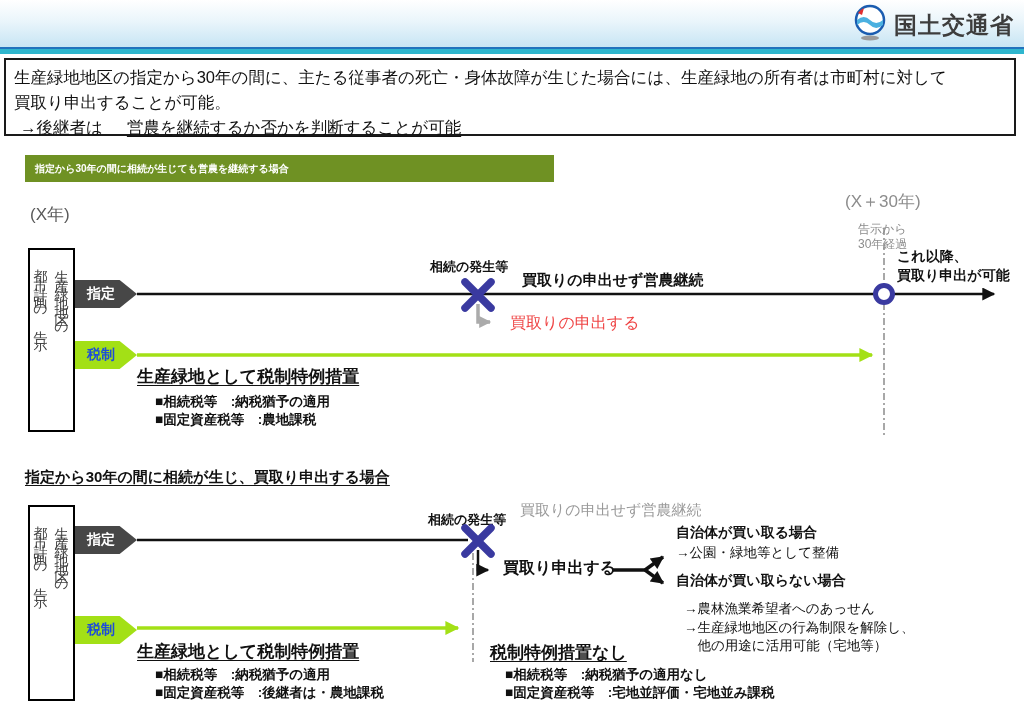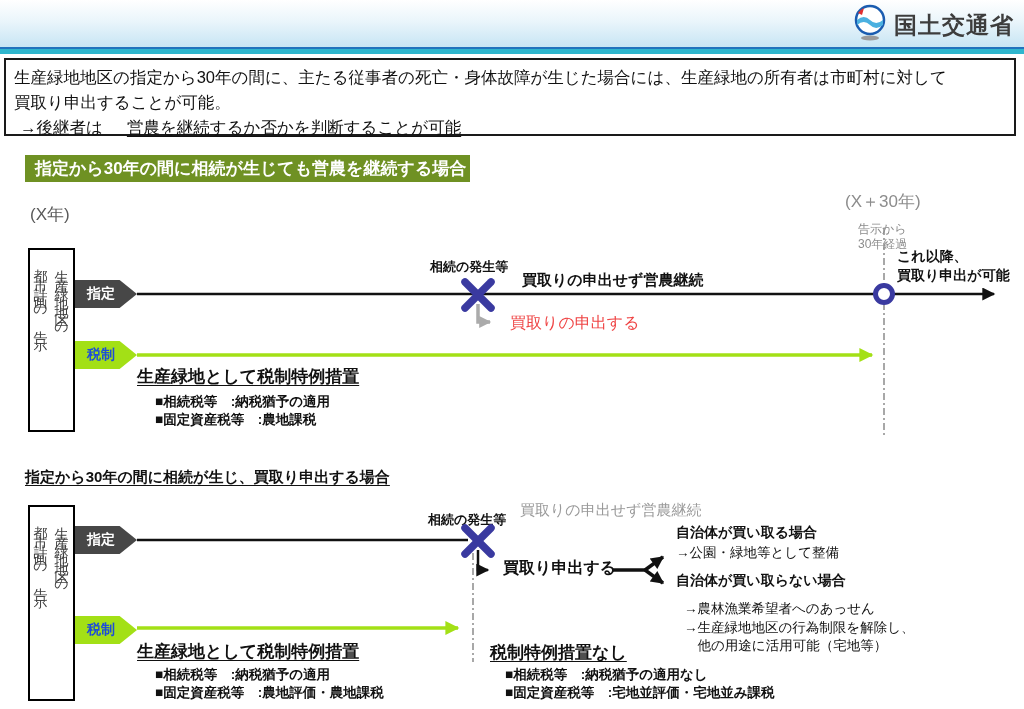--- a/index.html
+++ b/index.html
@@ -16,22 +16,22 @@
   #logo{right:10px;top:4px;display:flex;align-items:center;gap:6px;}
   #logo-text{font-size:23px;font-weight:600;color:#3d3d3d;letter-spacing:1px;}
 
   
   #intro{left:4px;top:58px;width:1012px;height:78px;border:2px solid #1a1a1a;
          padding:5px 8px;font-size:16.5px;font-weight:500;line-height:1.5;box-sizing:border-box;}
   #intro .u{text-decoration:underline;text-underline-offset:3px;margin-left:24px;}
   #intro-line3{margin-left:6px;}
 
   
-  #sec1-header{left:25px;top:155px;width:445px;height:27px;background:#6f9123;color:#fff;
-               font-size:17px;font-weight:700;line-height:27px;padding-left:10px;box-sizing:border-box;}
+  #sec1-header{left:25px;top:155px;width:529px;height:27px;background:#6f9123;color:#fff;
+               font-size:10px;font-weight:700;line-height:27px;padding-left:10px;box-sizing:border-box;}
   #sec2-header{left:25px;top:468px;font-size:15px;font-weight:700;text-decoration:underline;
                text-underline-offset:3px;}
 
   
   .vbox{border:2px solid #000;writing-mode:vertical-rl;text-orientation:upright;
         font-size:14px;letter-spacing:9px;line-height:21px;color:#3d3d3d;
         padding:8px 1px;box-sizing:border-box;background:#fff;}
   #vbox1{left:28px;top:248px;width:47px;height:184px;}
   #vbox2{left:28px;top:505px;width:47px;height:196px;}
 
@@ -155,21 +155,21 @@
 
   <div class="abs branch-title" id="buy-title">自治体が買い取る場合</div>
   <div class="abs branch-item" id="buy-item">→公園・緑地等として整備</div>
   <div class="abs branch-title" id="nobuy-title">自治体が買い取らない場合</div>
   <div class="abs branch-item" id="nobuy-item1">→農林漁業希望者へのあっせん</div>
   <div class="abs branch-item" id="nobuy-item2">→生産緑地地区の行為制限を解除し、</div>
   <div class="abs branch-item" id="nobuy-item3">　他の用途に活用可能（宅地等）</div>
 
   <div class="abs tax-title" id="tax2-title">生産緑地として税制特例措置</div>
   <div class="abs tax-item" id="tax2-item1">■相続税等　:納税猶予の適用</div>
-  <div class="abs tax-item" id="tax2-item2">■固定資産税等　:農地評価・農地課税</div>
+  <div class="abs tax-item" id="tax2-item2">■固定資産税等　:後継者は・農地課税</div>
   <div class="abs tax-title" id="notax-title">税制特例措置なし</div>
   <div class="abs tax-item" id="notax-item1">■相続税等　:納税猶予の適用なし</div>
   <div class="abs tax-item" id="notax-item2">■固定資産税等　:宅地並評価・宅地並み課税</div>
 
   <svg class="abs" id="diagram-svg" width="1024" height="709" viewBox="0 0 1024 709">
     <defs>
       <marker id="mk-black" viewBox="0 0 10 10" refX="9" refY="5" markerWidth="15" markerHeight="13" markerUnits="userSpaceOnUse" orient="auto">
           <path d="M0,0 L10,5 L0,10 z" fill="#111"></path>
         </marker>
       <marker id="mk-green" viewBox="0 0 10 10" refX="9" refY="5" markerWidth="16" markerHeight="14" markerUnits="userSpaceOnUse" orient="auto">

